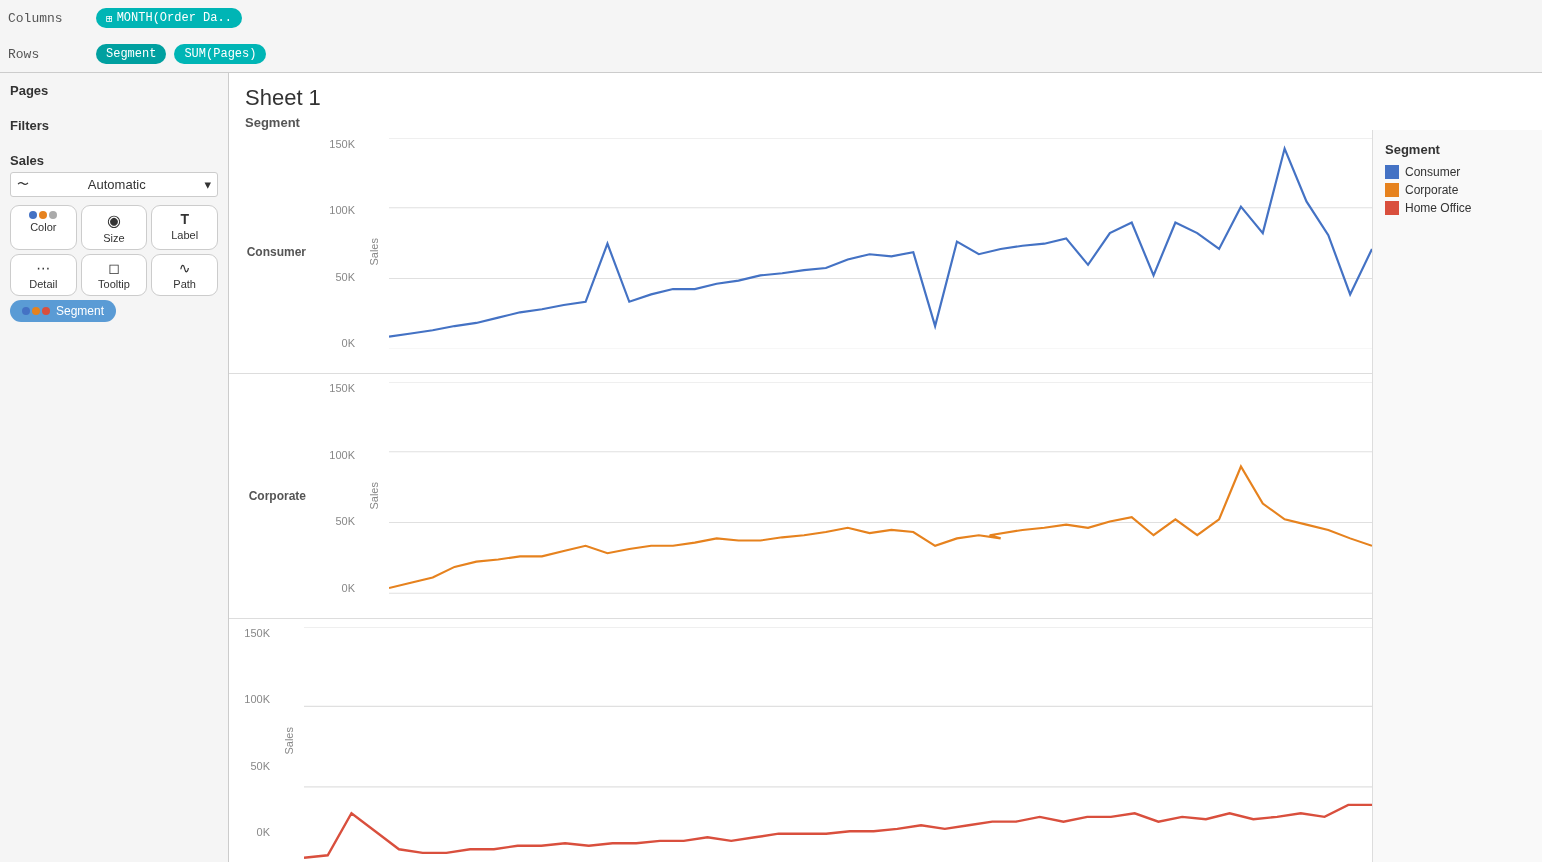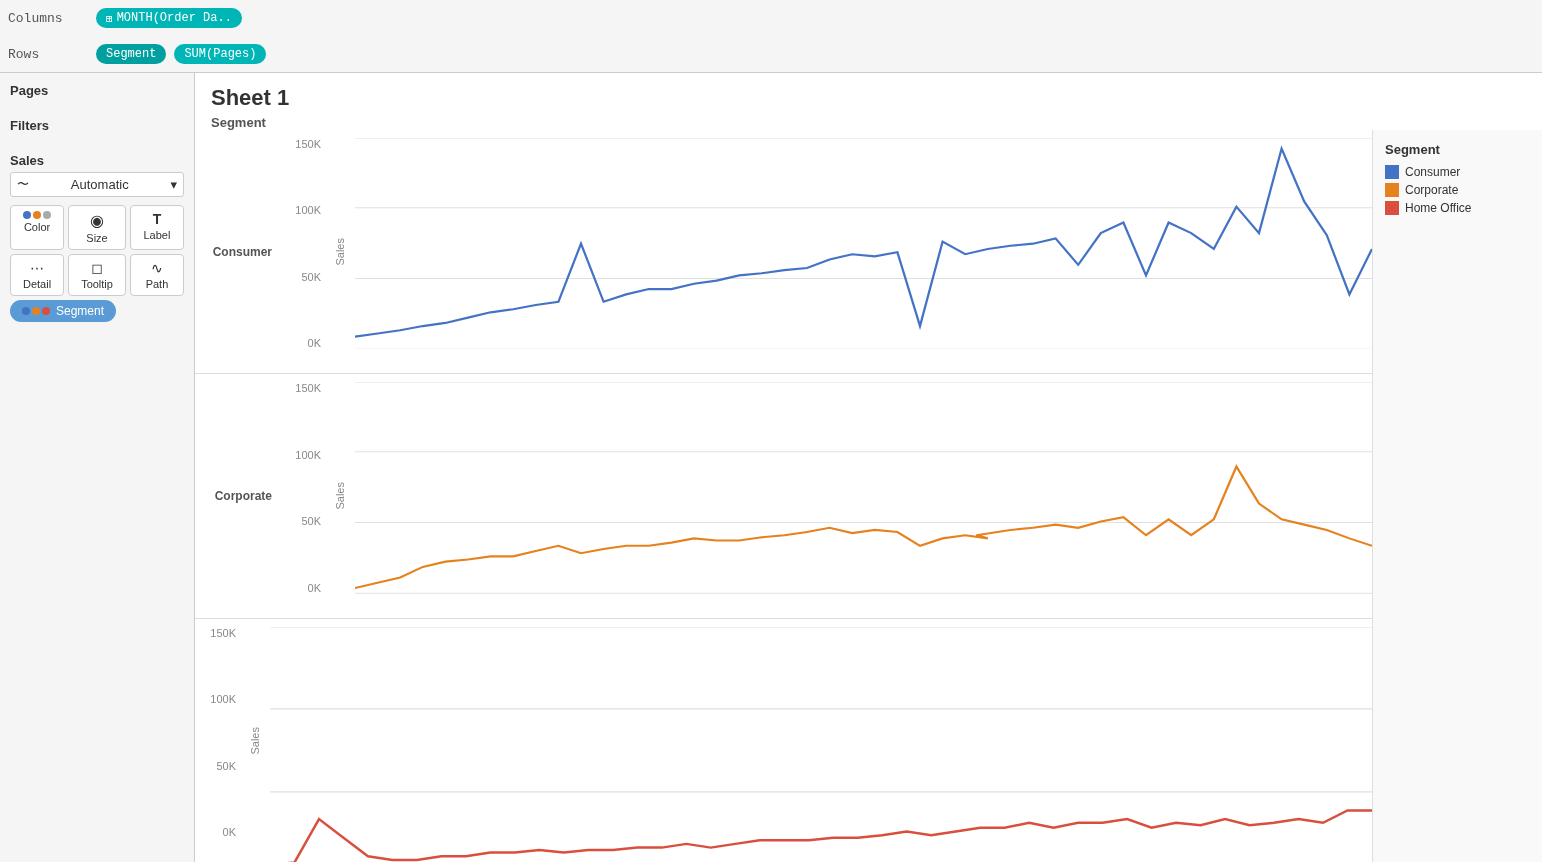--- a/index.html
+++ b/index.html
@@ -7,36 +7,36 @@
 
     .toolbar { display: flex; flex-direction: column; background: #f5f5f5; border-bottom: 1px solid #ccc; }
     .toolbar-row { display: flex; align-items: center; padding: 4px 8px; gap: 8px; height: 36px; font-family: Liberation Mono, monospace; }
     .toolbar-label { color: #555; font-size: 13px; min-width: 80px; }
     .pill { background: #00b5b5; color: white; border-radius: 12px; padding: 3px 10px; font-size: 12px; display: flex; align-items: center; gap: 4px; }
     .pill-icon { font-size: 11px; }
     .pill-segment { background: #00a0a0; }
 
     .main-layout { display: flex; flex: 1; overflow: hidden; }
 
-    .sidebar { width: 195px; background: #f5f5f5; border-right: 1px solid #ccc; padding: 10px; display: flex; flex-direction: column; gap: 16px; }
+    .sidebar { width: 229px; background: #f5f5f5; border-right: 1px solid #ccc; padding: 10px; display: flex; flex-direction: column; gap: 16px; }
     .sidebar-section-title { font-weight: 600; color: #333; font-size: 13px; margin-bottom: 4px; }
     .marks-type-select { display: flex; align-items: center; border: 1px solid #ccc; border-radius: 3px; padding: 3px 6px; background: white; width: 100%; justify-content: space-between; margin-bottom: 8px; }
     .marks-grid { display: grid; grid-template-columns: 1fr 1fr 1fr; gap: 4px; margin-bottom: 4px; }
-    .marks-btn { display: flex; flex-direction: column; align-items: center; border: 1px solid #ccc; border-radius: 4px; padding: 5px 12px; background: white; font-size: 11px; gap: 2px; cursor: pointer; }
+    .marks-btn { display: flex; flex-direction: column; align-items: center; border: 1px solid #ccc; border-radius: 9px; padding: 5px 12px; background: white; font-size: 11px; gap: 2px; cursor: pointer; }
     .marks-icon { font-size: 16px; }
     .color-dots { display: flex; gap: 2px; }
     .dot { width: 8px; height: 8px; border-radius: 50%; }
     .dot-blue { background: #4472c4; }
     .dot-orange { background: #e6821e; }
     .dot-red { background: #d94f3d; }
     .segment-pill { background: #5a9bd5; color: white; border-radius: 12px; padding: 4px 12px; font-size: 12px; display: flex; align-items: center; gap: 6px; margin-top: 4px; width: fit-content; }
     .segment-pill-dots { display: flex; gap: 2px; }
 
     .content-area { flex: 1; display: flex; flex-direction: column; overflow: hidden; background: white; }
-    .sheet-title { padding: 12px 16px 4px; font-size: 22px; font-weight: 700; color: #333; }
+    .sheet-title { padding: 12px 16px 4px; font-size: 22px; font-weight: 400; color: #333; }
 
     .legend-area { width: 170px; background: #f9f9f9; border-left: 1px solid #ddd; padding: 12px; }
     .legend-title { font-weight: 600; font-size: 13px; margin-bottom: 8px; color: #333; }
     .legend-item { display: flex; align-items: center; gap: 6px; margin-bottom: 4px; font-size: 12px; color: #333; }
   </style>
 </head>
 <body>
 
 <div class="toolbar">
   <div class="toolbar-row">

